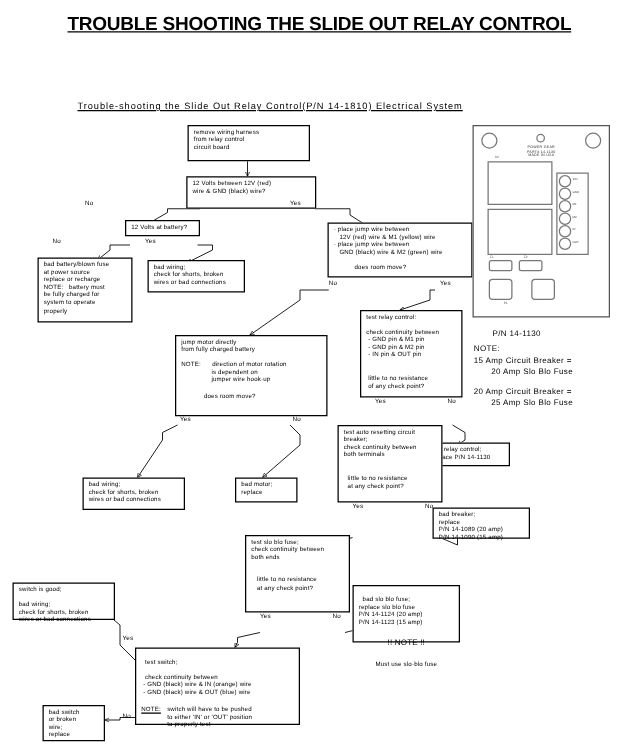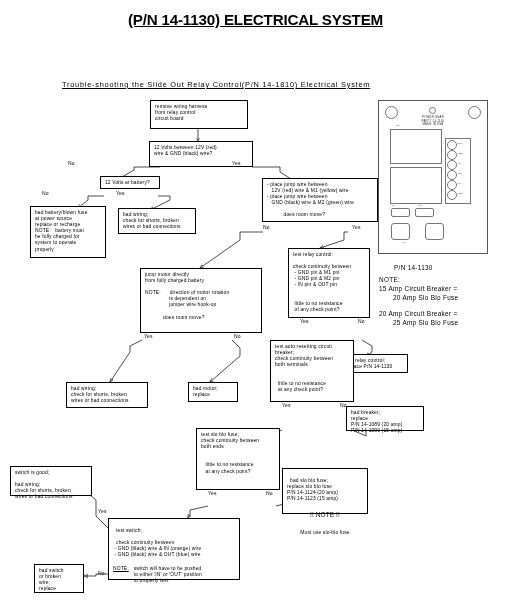--- a/index.html
+++ b/index.html
@@ -51,21 +51,21 @@
   #pn-text{position:absolute;left:394px;top:264px;font-size:6.4px;letter-spacing:0.3px;}
   #note-block{position:absolute;left:379px;top:275px;font-size:6.4px;
               line-height:9.2px;letter-spacing:0.3px;}
   #note-block .ind{padding-left:14px;}
   #note-block .gap{height:6px;}
 </style>
 </head>
 <body>
 
 <div id="title-block">
-  <div class="tline">(P/N 14-1130) ELECTRICAL SYSTEM</div>
+  <div class="tline">TROUBLE SHOOTING THE SLIDE OUT RELAY CONTROL</div>
 </div>
 
 <div id="chart-subtitle">Trouble-shooting the Slide Out Relay Control(P/N 14-1810) Electrical System</div>
 
 <svg id="wires">
   <defs>
     <marker id="ah" markerWidth="6" markerHeight="6" refX="5" refY="3" orient="auto">
       <path d="M0,0.6 L5.4,3 L0,5.4 z" fill="#000" stroke="none"></path>
     </marker>
   </defs>

